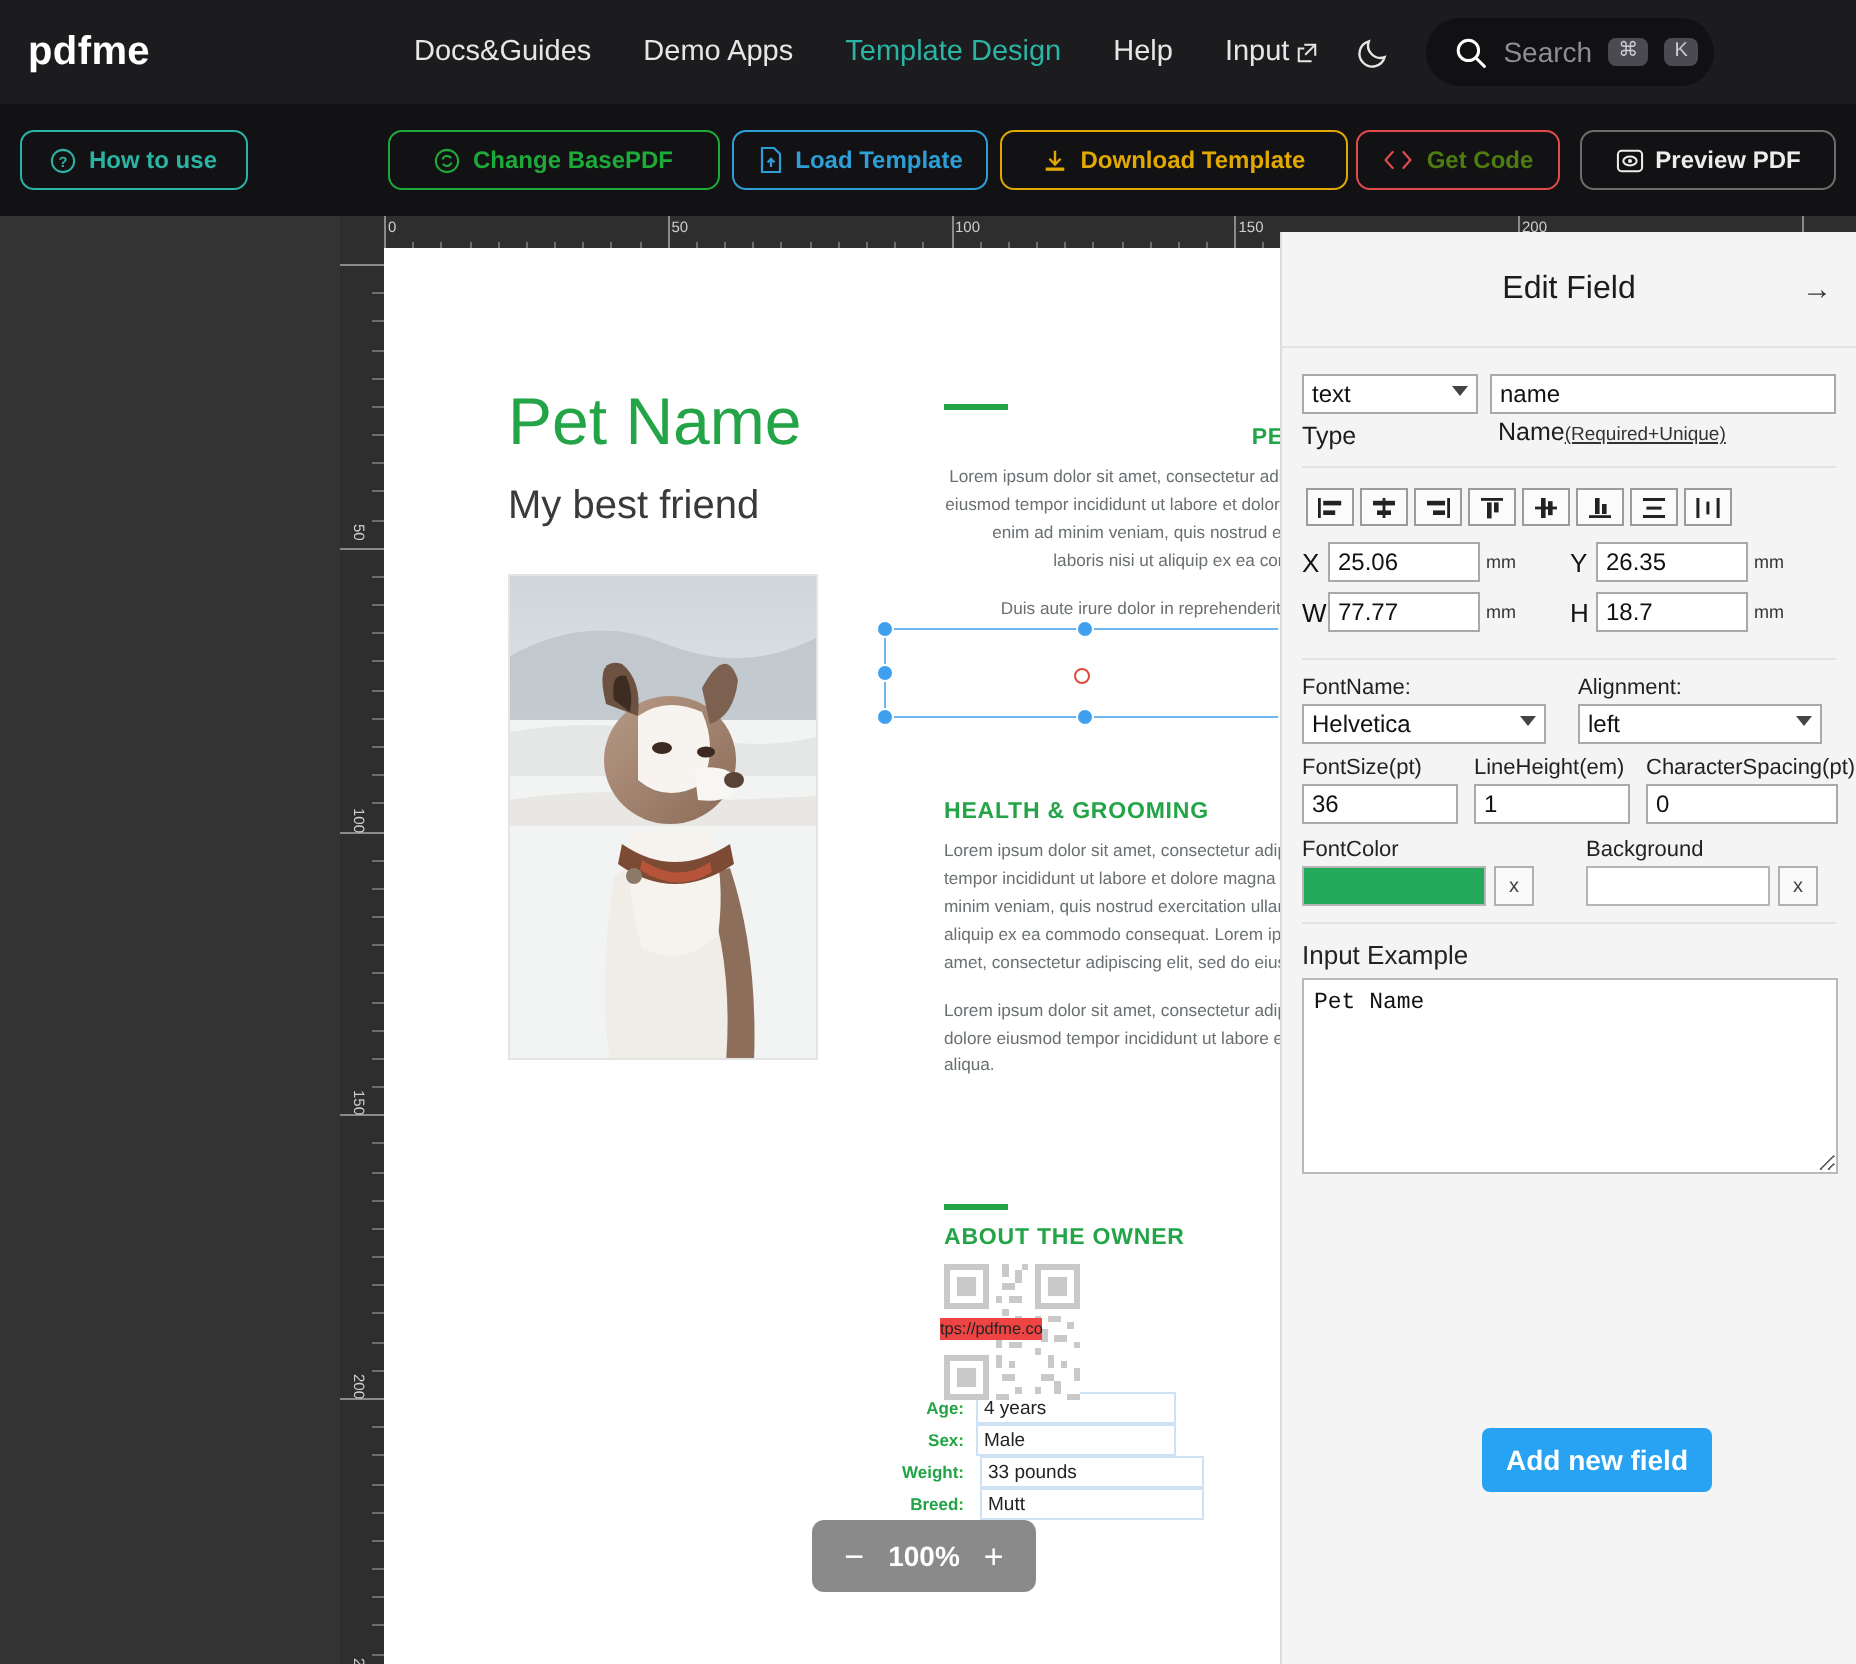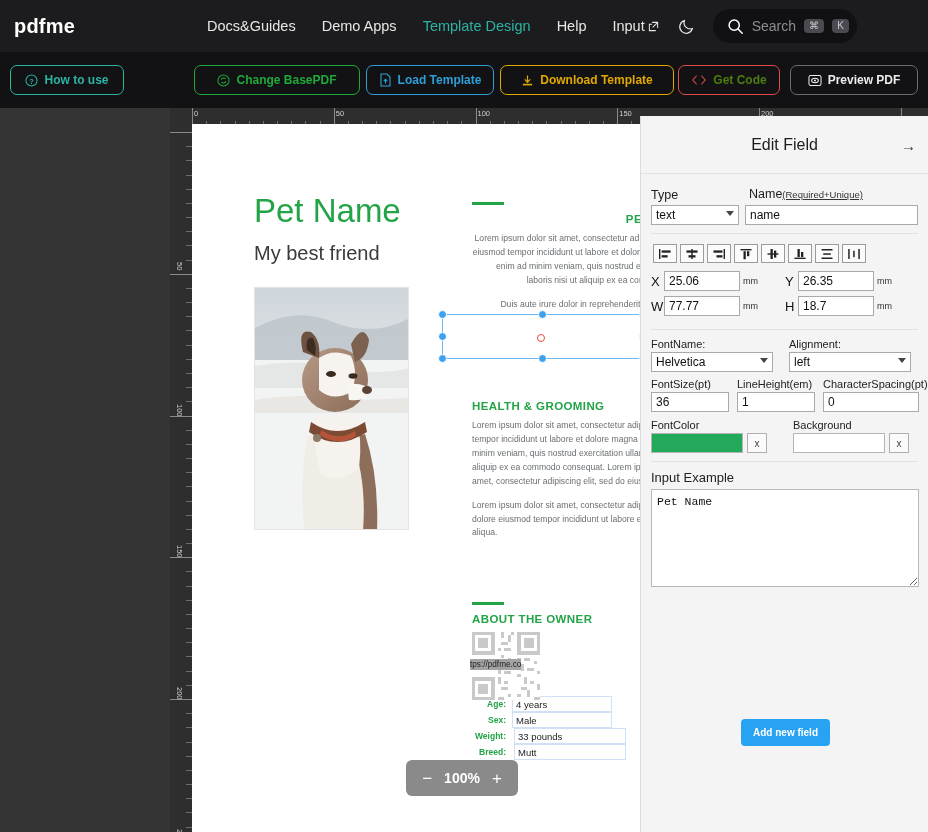--- a/index.html
+++ b/index.html
@@ -104,37 +104,37 @@
     background: #3fa0ef; color: #fff; font-size: 9px; border-radius: 2px;
     display: flex; align-items: center; justify-content: center; cursor: pointer;
   }
   .red-dot {
     position: absolute; left: 345px; top: 210px; width: 8px; height: 8px;
     border: 1.5px solid #e04b3c; border-radius: 50%; background: transparent;
   }
 
   
   .info-table { position: absolute; left: 252px; top: 572px; width: 155px; }
-  .info-row { position: relative; height: 16px; display: flex; align-items: center; margin-left: 24px; }
+  .info-row { position: relative; height: 16px; display: flex; align-items: center; }
   .info-label { color: #22a447; font-size: 8.5px; font-weight: bold; width: 42px; text-align: right; padding-right: 4px; }
   .info-val {
     position: absolute; left: 44px; top: 0; height: 16px; width: 100px;
     border: 1px solid #cfe2f5; background: #fff; color: #222; font-size: 9.5px;
     display: flex; align-items: center; padding-left: 3px;
   }
   .info-val.wide { width: 112px; left: 46px; }
 
   
   .green-rule { width: 32px; height: 3px; background: #22a447; }
   .sec-head { color: #22a447; font-size: 11.5px; font-weight: bold; letter-spacing: .4px; margin: 8px 0 7px 0; }
   .body-p { color: #6a6f72; font-size: 8.6px; line-height: 1.62; margin: 0 0 10px 0; }
   .qr { width: 68px; height: 68px; position: relative; background: #fff; }
   .qr-url {
     position: absolute; left: -2px; top: 27px; font-size: 8.2px; color: #222;
-    background: #a3a3a3; white-space: nowrap; padding: 1px 0;
+    background: #ef4444; white-space: nowrap; padding: 1px 0;
   }
 
   
   .zoom-ctl {
     position: absolute; left: 406px; top: 760px; width: 112px; height: 36px;
     background: #8a8a8a; border-radius: 6px; display: flex; align-items: center;
     justify-content: center; gap: 12px; color: #ffffff;
   }
   .zoom-btn { font-size: 17px; cursor: pointer; line-height: 1; user-select: none; }
   .zoom-val { font-size: 14px; font-weight: bold; }
@@ -188,21 +188,21 @@
     font-size: 10px; color: #444; display: flex; align-items: center; justify-content: center; cursor: pointer;
   }
   .ta {
     width: 268px; height: 98px; border: 1px solid #b9b9b9; background: #fff;
     font-family: "Liberation Mono", monospace; font-size: 11.5px; color: #111;
     padding: 4px 5px; resize: both; line-height: 1.35;
   }
   .add-btn {
     position: absolute; left: 100px; bottom: 86px;
     background: #28a3f4; color: #fff; border: none; border-radius: 4px;
-    font-size: 10px; font-weight: bold; padding: 8px 12px; cursor: pointer;
+    font-size: 14px; font-weight: bold; padding: 8px 12px; cursor: pointer;
     font-family: "Liberation Sans", sans-serif;
   }
 </style>
 </head>
 <body>
 
 <div id="app">
 
   <div class="navbar">
     <div class="brand">pdfme</div>
@@ -584,36 +584,36 @@
 
   <div class="panel">
     <div class="panel-head">
       <span class="panel-title">Edit Field</span>
       <span class="panel-collapse">→</span>
     </div>
 
     <div class="panel-body">
 
       
-      <div class="row" style="gap:10px;align-items:flex-end;">
-        <div style="width:88px">
-          <div class="lbl">Type</div>
-        </div>
-        <div style="flex:1">
-          <span class="lbl">Name</span><span class="lbl-sm">(Required+Unique)</span>
-        </div>
-      </div>
       <div class="row" style="gap:6px;margin-top:3px;">
         <span class="sel-wrap">
           <select class="sel" style="width:88px">
             <option>text</option>
           </select>
           <span class="sel-arrow"></span>
         </span>
         <input class="inp" style="flex: 1 1 0%;" value="name">
+      </div>
+      <div class="row" style="gap:10px;align-items:flex-end;">
+        <div style="width:88px">
+          <div class="lbl">Type</div>
+        </div>
+        <div style="flex:1">
+          <span class="lbl">Name</span><span class="lbl-sm">(Required+Unique)</span>
+        </div>
       </div>
 
       <div class="divider"></div>
 
       
       <div class="align-bar">
         <span class="align-btn">
           <svg width="14" height="12" viewBox="0 0 14 12">
               <rect x="1" y="1" width="1.4" height="10" fill="#222"></rect>
               <rect x="3.6" y="2.4" width="9" height="2.3" fill="#222"></rect>

